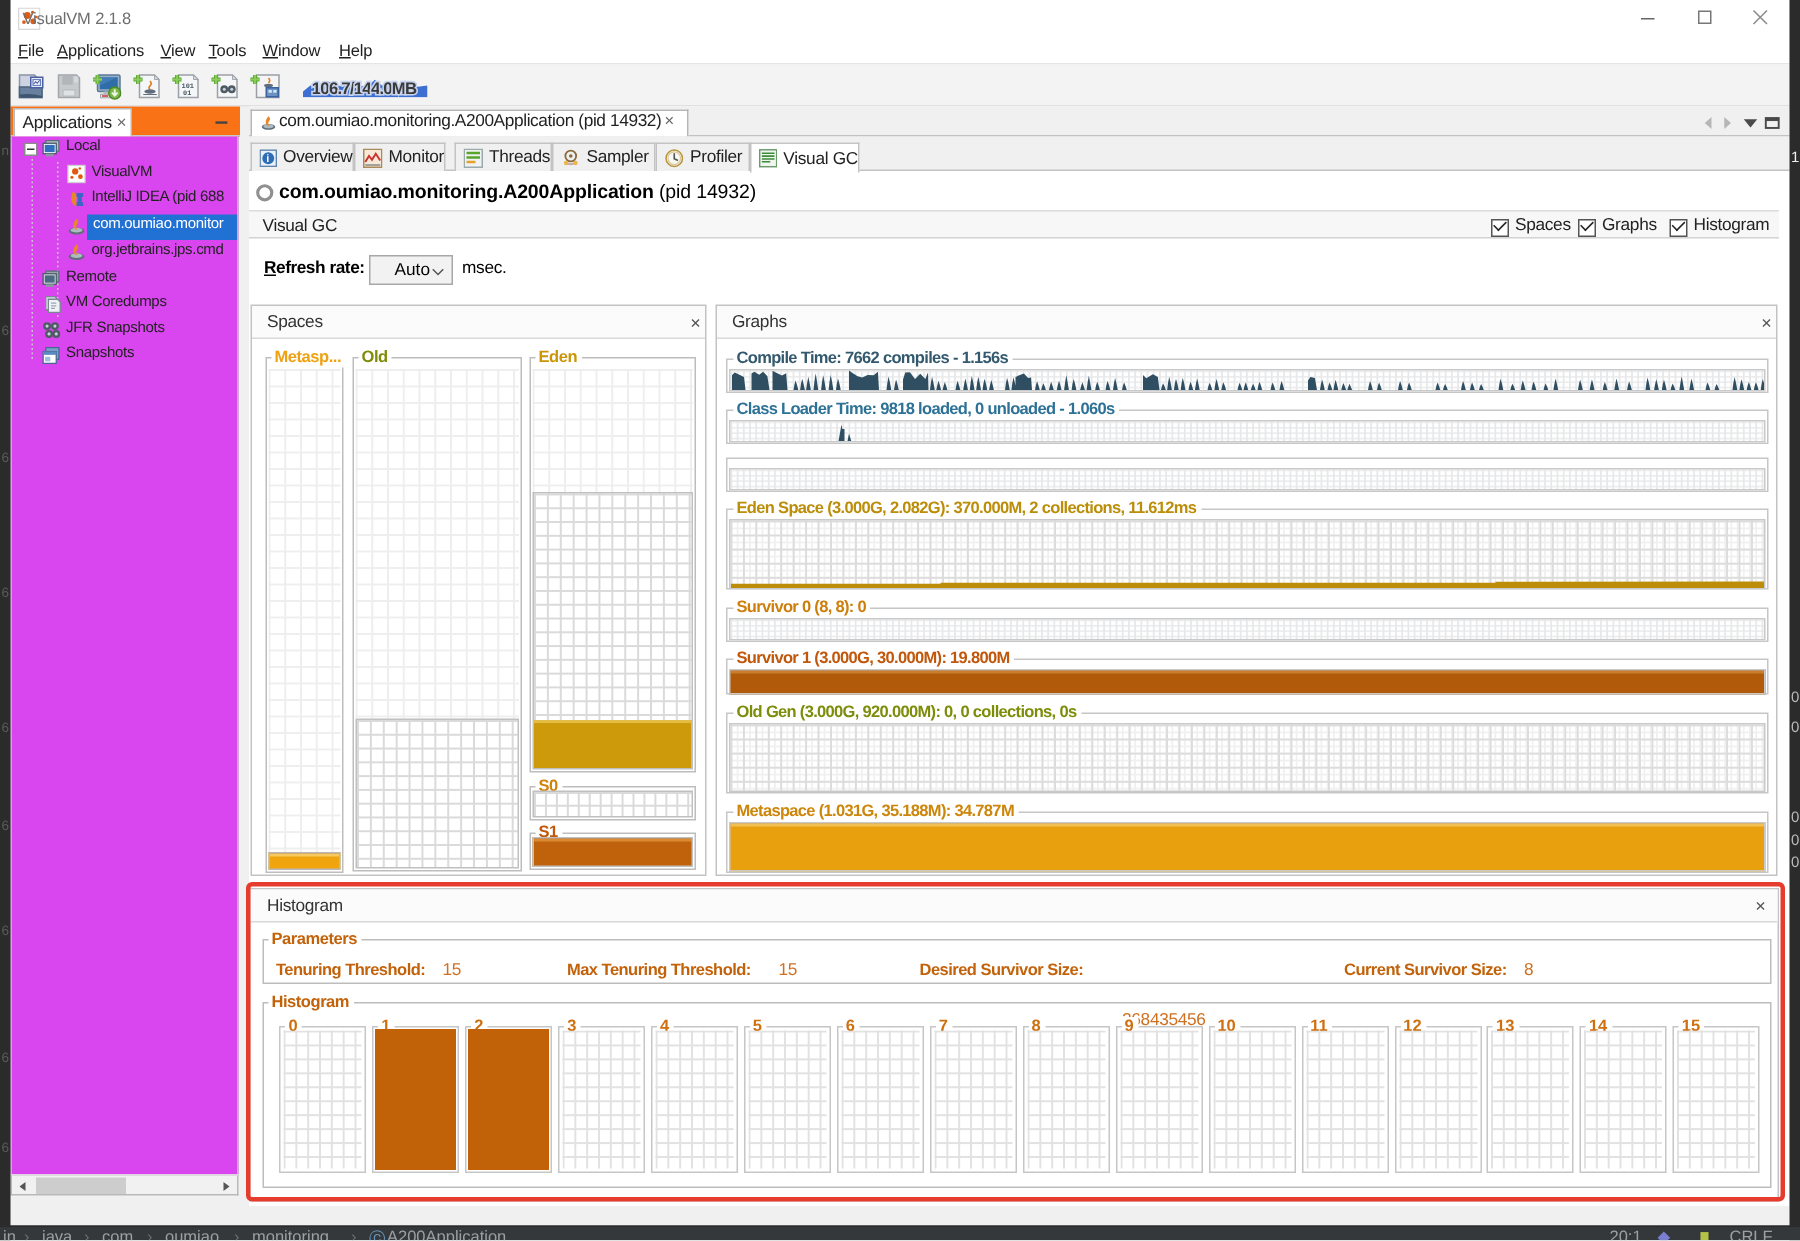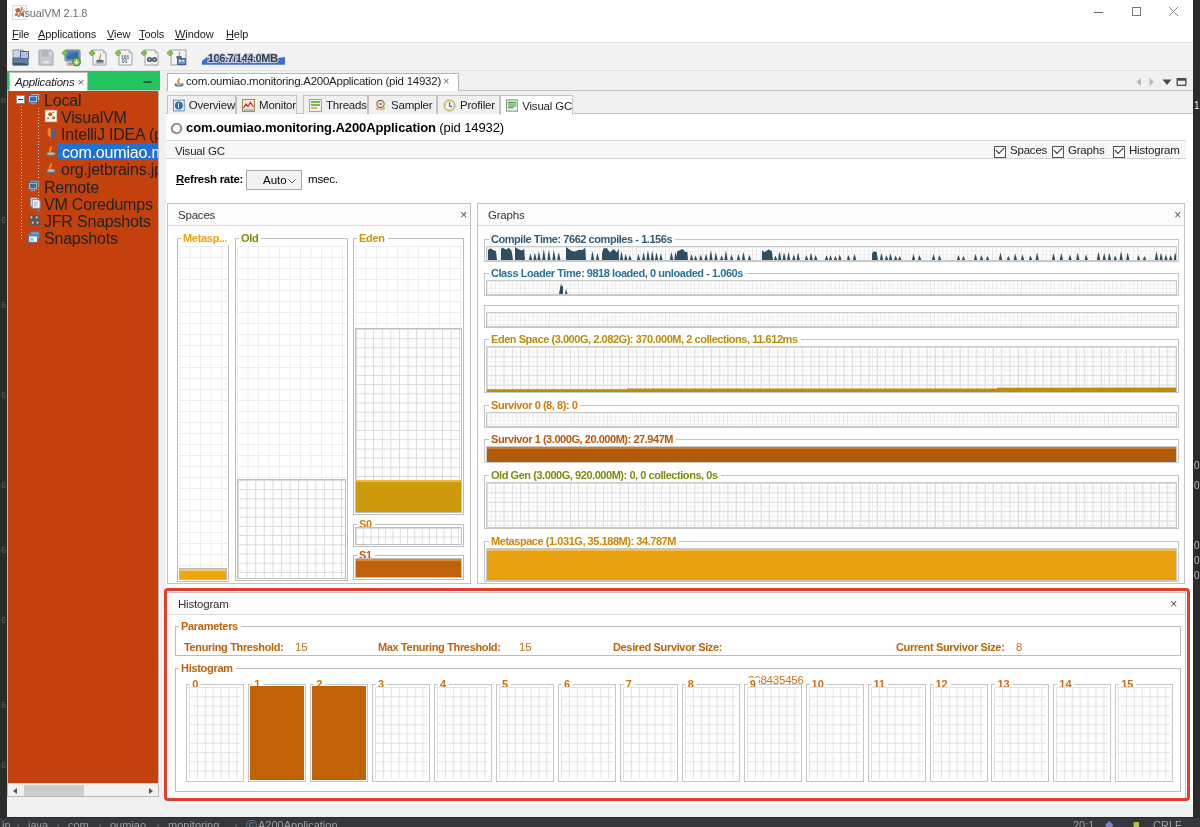--- a/index.html
+++ b/index.html
@@ -12,23 +12,23 @@
 #rstrip { left:1193px; top:0; width:7px; height:827px; background:#2b2b2b; }
 #bstrip { left:0; top:817px; width:1200px; height:10px; background:#35383a; color:#9aa0a4; font-size:11px; overflow:hidden; border-top:1px solid #2a2a2a; }
 
 #titlebar { left:7px; top:0; width:1186px; height:26px; background:#fff; }
 #menubar { left:7px; top:26px; width:1186px; height:17px; background:#fff; border-bottom:1px solid #e5e5e5; font-size:11px; letter-spacing:-0.1px; color:#222; }
 #toolbar { left:7px; top:43px; width:1186px; height:28px; background:#f3f3f3; border-bottom:1px solid #e0e0e0; }
 .menuitem { position:absolute; top:2px; }
 .menuitem u { text-decoration:underline; }
 
 #leftpanel { left:7px; top:71px; width:153px; height:746px; background:#f0f0f0; }
-#lefttabs { position:absolute; left:0; top:0; width:153px; height:20px; background:#22c55e; border-bottom:1px solid #c8c8c8;font-style:italic;}
+#lefttabs { position:absolute; left:0; top:0; width:153px; height:20px; background:#f97316; border-bottom:1px solid #c8c8c8;}
 #apptab { position:absolute; left:2px; top:1px; width:79px; height:19px; background:#fff; border:1px solid #b9b9b9; border-bottom:none; font-size:11.5px; letter-spacing:-0.2px; color:#222; padding:3px 0 0 5px; }
-#tree { position:absolute; left:0; top:20px; width:152px; height:692px; background:#c2410c; border-left:1px solid #b9b9b9; border-right:1px solid #b9b9b9; font-size:16px; letter-spacing:-0.2px; color:#222; overflow:hidden; }
+#tree { position:absolute; left:0; top:20px; width:152px; height:692px; background:#d946ef; border-left:1px solid #b9b9b9; border-right:1px solid #b9b9b9; font-size:10px; letter-spacing:-0.2px; color:#222; overflow:hidden; }
 #hscroll { position:absolute; left:0; top:712px; width:152px; height:14px; background:#f1f1f1; border:1px solid #b9b9b9; border-top:1px solid #dcdcdc; }
 .trow { position:absolute; height:16px; white-space:nowrap; }
 .ticon { position:absolute; width:14px; height:14px; }
 
 #main { left:166px; top:71px; width:1027px; height:746px; background:#fff; }
 .panel-title { position:absolute; left:0; top:0; right:0; height:22px; background:#fbfbfb; border-bottom:1px solid #d9d9d9; font-size:11.5px; letter-spacing:-0.2px; color:#333; padding:5px 0 0 10px; }
 .xbtn { position:absolute; top:4px; right:3px; color:#555; font-size:12px; }
 .subtab { position:absolute; top:24px; height:19px; background:#f0f0f0; border:1px solid #c3c3c3; border-bottom:none; font-size:11.5px; letter-spacing:-0.2px; color:#222; display:flex; align-items:center; gap:4px; padding-left:5px; white-space:nowrap; }
 .subtab.sel { background:#fff; height:20px; z-index:2; }
 .cbx { font-size:11.5px; letter-spacing:-0.2px; color:#222; padding-left:16px; }
@@ -388,21 +388,21 @@
             <svg width="691" height="45" viewBox="0 0 691 45" style="position:absolute;left:0;top:0">
               <path fill="#bb8d09" d="M0 45 L0 42.2 L140 42.2 L140 41.5 L510 41.5 L510 40.8 L691 40.6 L691 45 Z"></path>
             </svg>
           </div>
       </div>
       <div class="gf" style="top:201px;height:23px;">
         <span class="glbl" style="color:#cd7e0b">Survivor 0 (8, 8): 0</span>
         <div class="gs gridS" style="top:6px;height:15px;"></div>
       </div>
       <div class="gf" style="top:235px;height:24px;">
-        <span class="glbl" style="color:#c1570b">Survivor 1 (3.000G, 20.000M): 27.947M</span>
+        <span class="glbl" style="color:#c1570b">Survivor 1 (3.000G, 30.000M): 19.800M</span>
         <div class="gs" style="top:6px;height:17px;background:#b05a0a;box-shadow:inset 0 2px 0 #ca7f2e"></div>
       </div>
       <div class="gf" style="top:271px;height:54px;">
         <span class="glbl" style="color:#7d8d09">Old Gen (3.000G, 920.000M): 0, 0 collections, 0s</span>
         <div class="gs gridL" style="top:6px;height:46px;"></div>
       </div>
       <div class="gf" style="top:337px;height:41px;">
         <span class="glbl" style="color:#cc860b">Metaspace (1.031G, 35.188M): 34.787M</span>
         <div class="gs" style="top:6px;height:33px;background:#e9a00e;box-shadow:inset 0 2px 0 #f2bf55"></div>
       </div>

